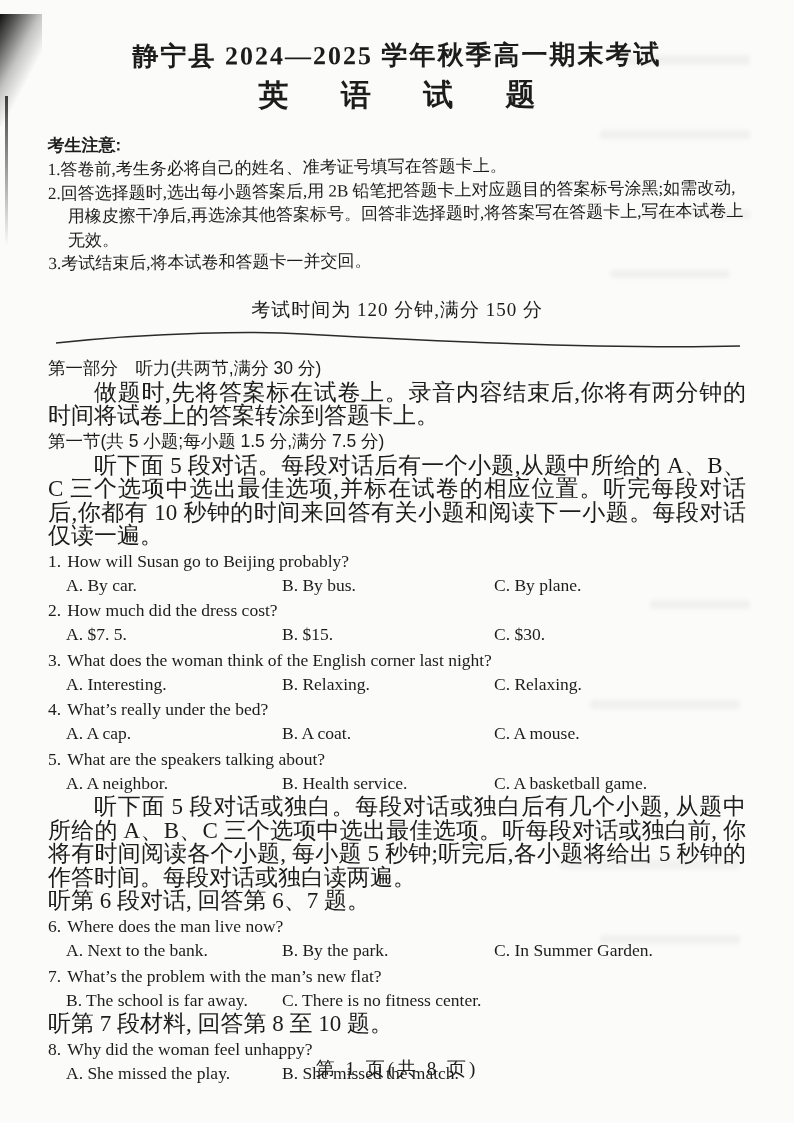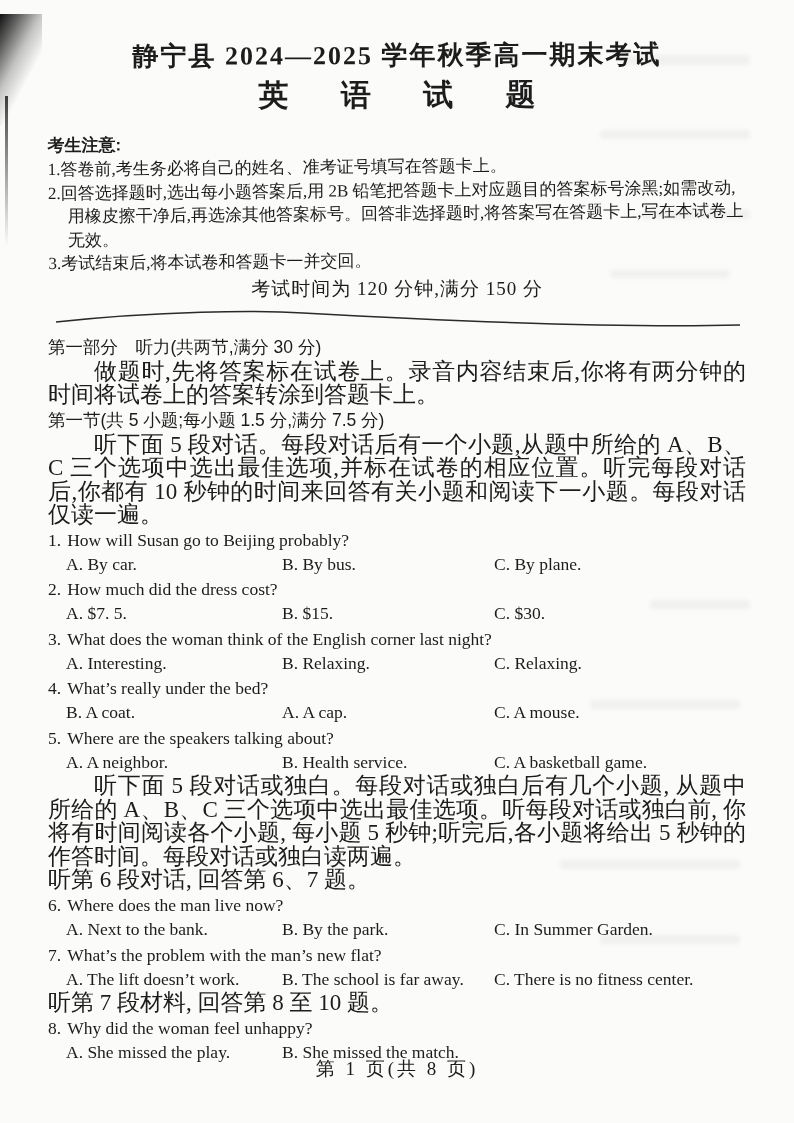--- a/index.html
+++ b/index.html
@@ -47,21 +47,21 @@
   .notice-item {
     font-size: 17px;
     line-height: 23.5px;
     padding-left: 1.15em;
     text-indent: -1.15em;
   }
   .exam-duration {
     text-align: center;
     font-size: 19px;
     line-height: 27px;
-    margin-top: 2px;
+    margin-top: 23px;
     letter-spacing: 1px;
   }
 
   
   .divider { display: block; margin: 2px 0 4px 0; }
 
   
   .part-heading, .sect-heading {
     font-family: "Liberation Sans", "DejaVu Sans", sans-serif;
     font-weight: normal;
@@ -199,30 +199,30 @@
       <span>C. Relaxing.</span>
     </div>
   </div>
 
   <div class="question">
     <div class="q-line">
       <span class="q-num">4.</span>
       <span>What’s really under the bed?</span>
     </div>
     <div class="options">
+      <span>A. A cap.</span>
       <span>B. A coat.</span>
-      <span>A. A cap.</span>
       <span>C. A mouse.</span>
     </div>
   </div>
 
   <div class="question">
     <div class="q-line">
       <span class="q-num">5.</span>
-      <span>Where are the speakers talking about?</span>
+      <span>What are the speakers talking about?</span>
     </div>
     <div class="options">
       <span>A. A neighbor.</span>
       <span>B. Health service.</span>
       <span>C. A basketball game.</span>
     </div>
   </div>
 
   <div class="para">听下面 5 段对话或独白。每段对话或独白后有几个小题, 从题中所给的 A、B、C 三个选项中选出最佳选项。听每段对话或独白前, 你将有时间阅读各个小题, 每小题 5 秒钟;听完后,各小题将给出 5 秒钟的作答时间。每段对话或独白读两遍。</div>
   <div class="cue">听第 6 段对话, 回答第 6、7 题。</div>
@@ -238,21 +238,20 @@
       <span>C. In Summer Garden.</span>
     </div>
   </div>
 
   <div class="question">
     <div class="q-line">
       <span class="q-num">7.</span>
       <span>What’s the problem with the man’s new flat?</span>
     </div>
     <div class="options">
-      <span>A. The lift doesn’t work.</span>
       <span>B. The school is far away.</span>
       <span>C. There is no fitness center.</span>
     </div>
   </div>
 
   <div class="cue">听第 7 段材料, 回答第 8 至 10 题。</div>
 
   <div class="question">
     <div class="q-line">
       <span class="q-num">8.</span>

